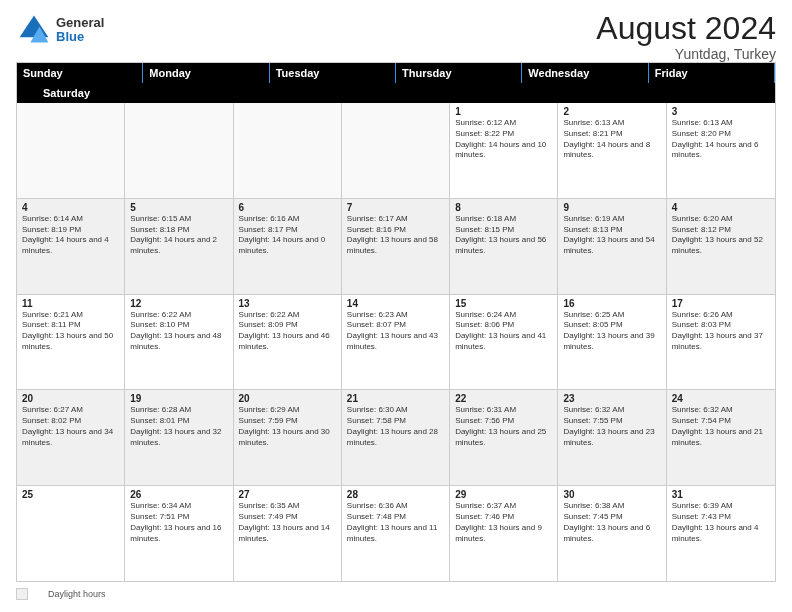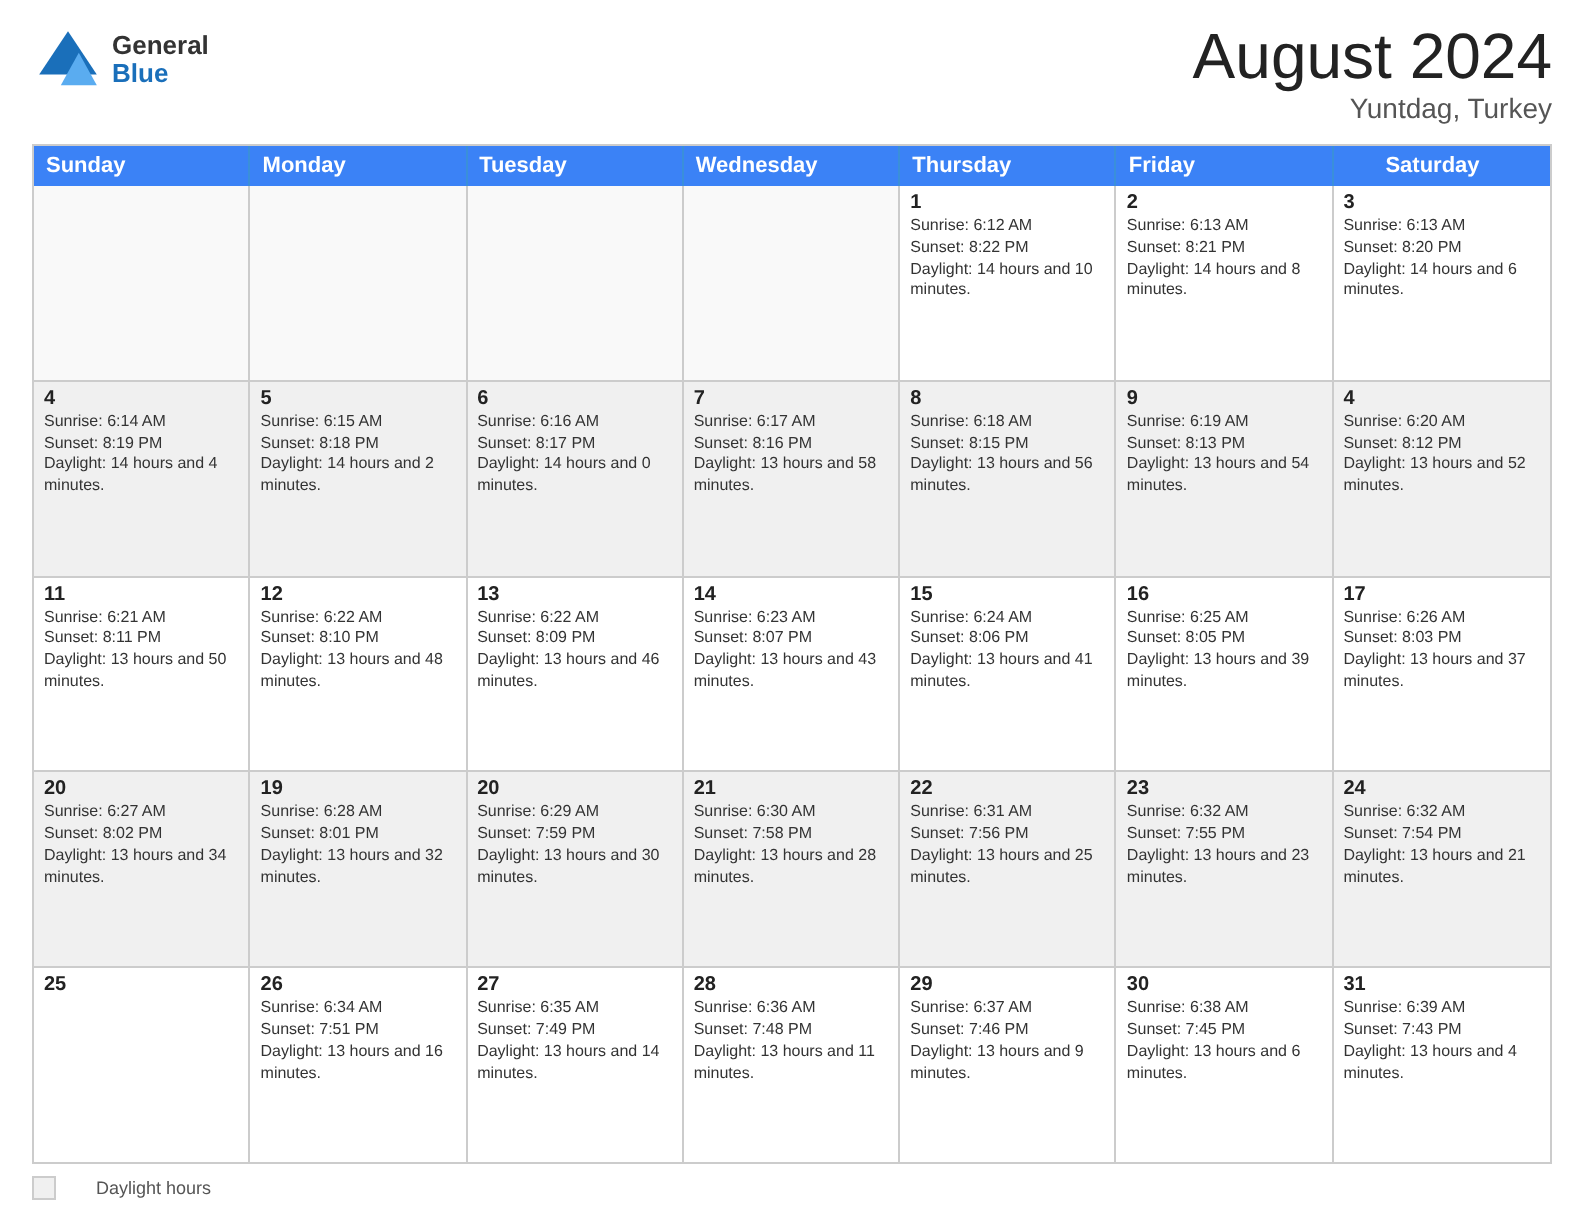--- a/index.html
+++ b/index.html
@@ -14,21 +14,20 @@
       width: 792px;
       height: 612px;
       padding: 12px 16px;
       display: flex;
       flex-direction: column;
     }
     .header {
       display: flex;
       justify-content: space-between;
       align-items: flex-start;
-      margin-bottom: 10px;
       gap: 36px;
     }
     .logo {
       display: flex;
       align-items: center;
       gap: 4px;
     }
     .logo-text {
       display: flex;
       flex-direction: column;
@@ -57,22 +56,22 @@
       margin-top: 2px;
     }
     .calendar {
       flex: 1;
       display: flex;
       flex-direction: column;
       border: 1px solid #ccc;
     }
     .day-headers {
       display: grid;
-      grid-template-columns: repeat(7, 1fr);
-      background: #3b82f6;
+      grid-template-columns: repeat(6, 1fr);
+      background: #000000;
     }
     .day-header {
       color: #fff;
       font-size: 11px;
       font-weight: bold;
       padding: 4px 6px;
       border-right: 1px solid #3a8fda;
       text-align: left;
     }
     .day-header:last-child { border-right: none; margin-left: 20px; }
@@ -147,22 +146,22 @@
       <div class="month-year">August 2024</div>
       <div class="location">Yuntdag, Turkey</div>
     </div>
   </div>
 
   <div class="calendar">
     <div class="day-headers">
     <div class="day-header">Sunday</div>
         <div class="day-header">Monday</div>
         <div class="day-header">Tuesday</div>
+        <div class="day-header">Thursday</div>
         <div class="day-header">Wednesday</div>
-        <div class="day-header">Thursday</div>
         <div class="day-header">Friday</div>
         <div class="day-header">Saturday</div>
       </div>
     <div class="calendar-body">
     <div class="week-row">
           <div class="day-cell empty"></div>
           <div class="day-cell empty"></div>
           <div class="day-cell empty"></div>
           <div class="day-cell empty"></div>
           <div class="day-cell">

